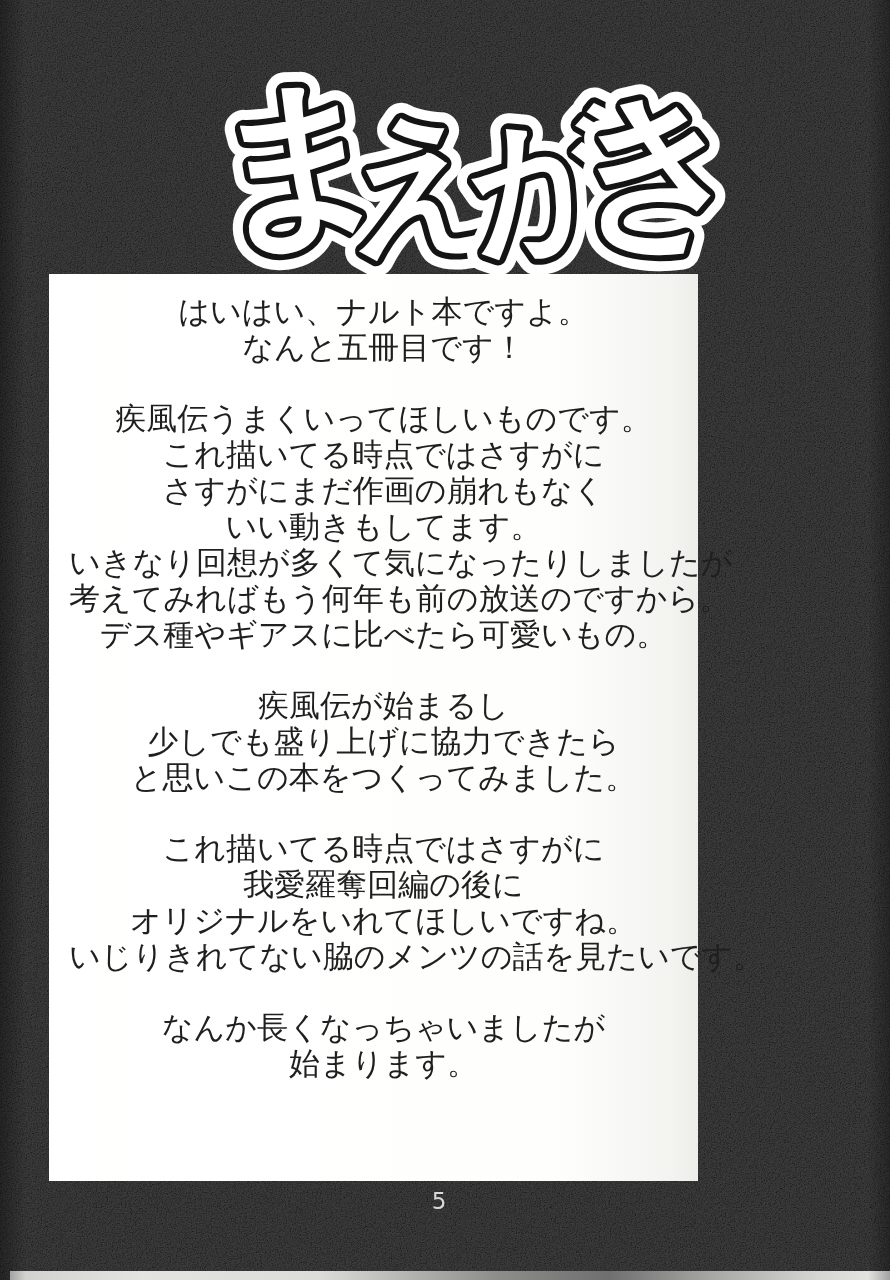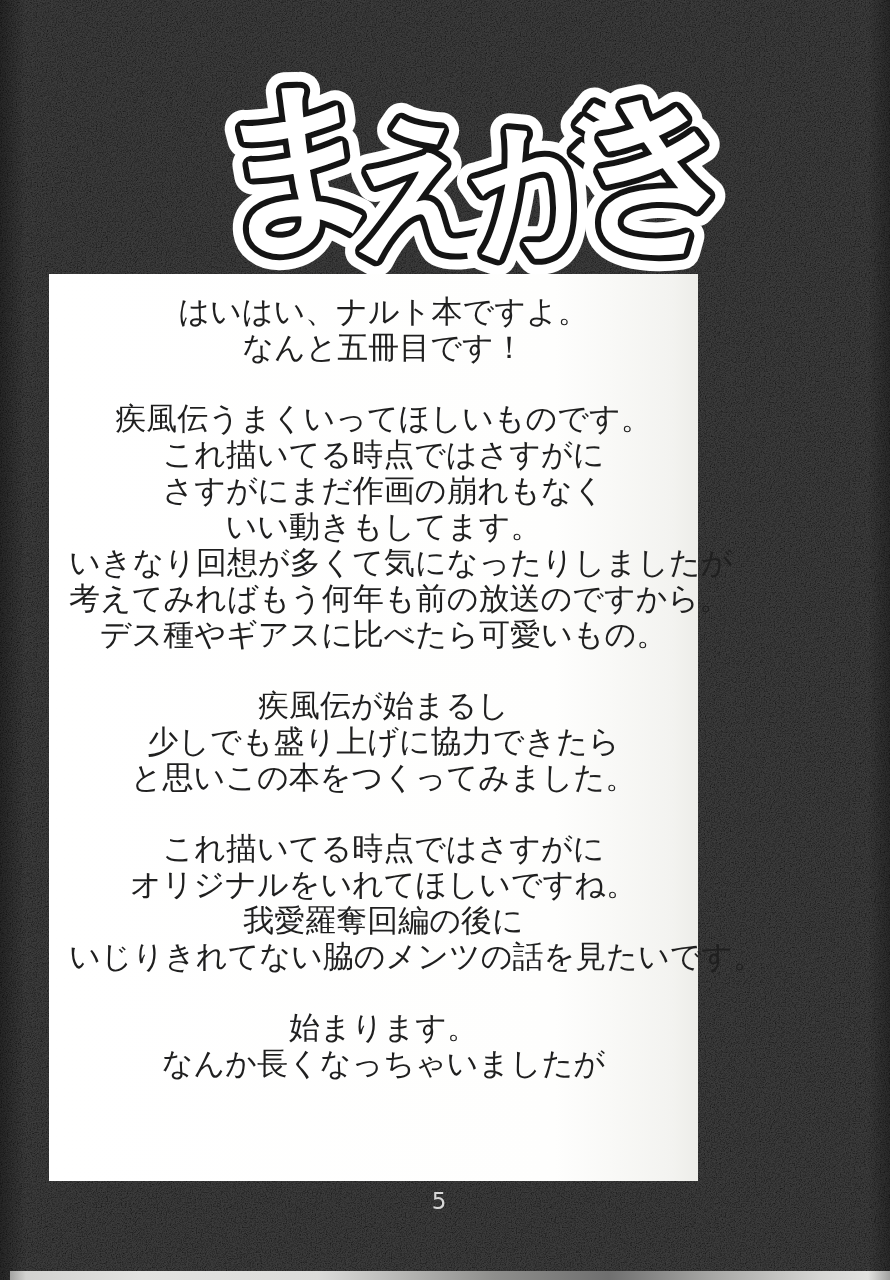--- a/index.html
+++ b/index.html
@@ -112,28 +112,28 @@
     </p>
 
     <p class="para">
       <span class="line">疾風伝が始まるし</span>
       <span class="line">少しでも盛り上げに協力できたら</span>
       <span class="line">と思いこの本をつくってみました。</span>
     </p>
 
     <p class="para">
       <span class="line">これ描いてる時点ではさすがに</span>
+      <span class="line">我愛羅奪回編の後に</span>
       <span class="line">オリジナルをいれてほしいですね。</span>
-      <span class="line">我愛羅奪回編の後に</span>
       <span class="line">いじりきれてない脇のメンツの話を見たいです。</span>
     </p>
 
     <p class="para">
+      <span class="line">なんか長くなっちゃいましたが</span>
       <span class="line">始まります。</span>
-      <span class="line">なんか長くなっちゃいましたが</span>
     </p>
 
   </div>
 
   <div class="page-number">5</div>
 
   <div class="bottom-edge"></div>
   <div class="left-shadow"></div>
   <div class="right-shadow"></div>
 

